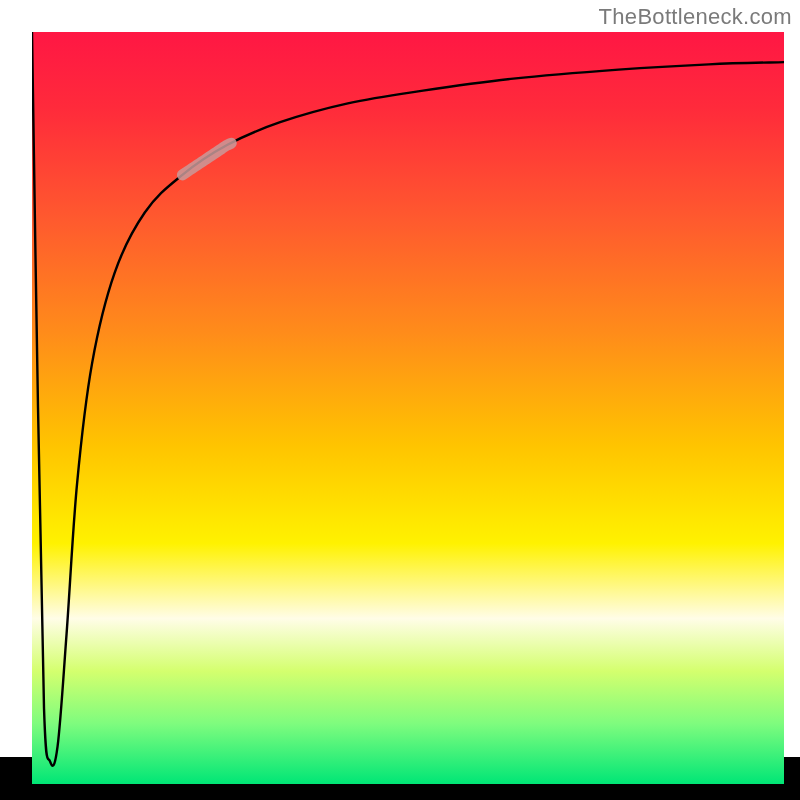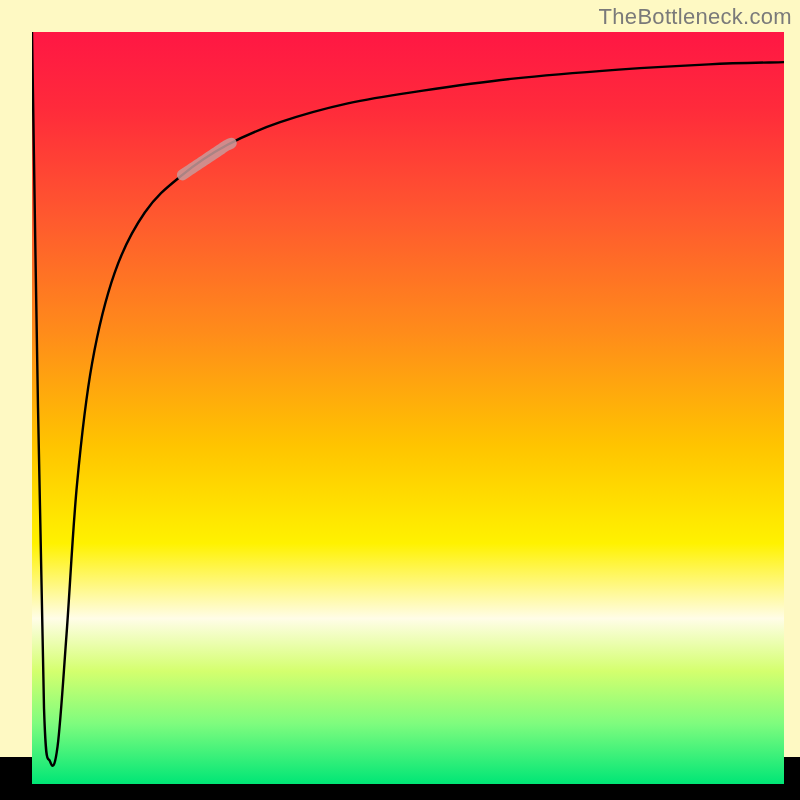--- a/index.html
+++ b/index.html
@@ -9,21 +9,21 @@
     height: 800px;
     overflow: hidden;
     background: #000;
   }
   .frame {
     position: absolute;
     left: 0;
     top: 0;
     width: 800px;
     height: 757px;
-    background: #fef9c3;
+    background: #ffffff;
   }
   .plot-area {
     position: absolute;
     left: 32px;
     top: 32px;
     width: 752px;
     height: 752px;
     background: linear-gradient(
       to bottom,
       #ff1744 0%,

